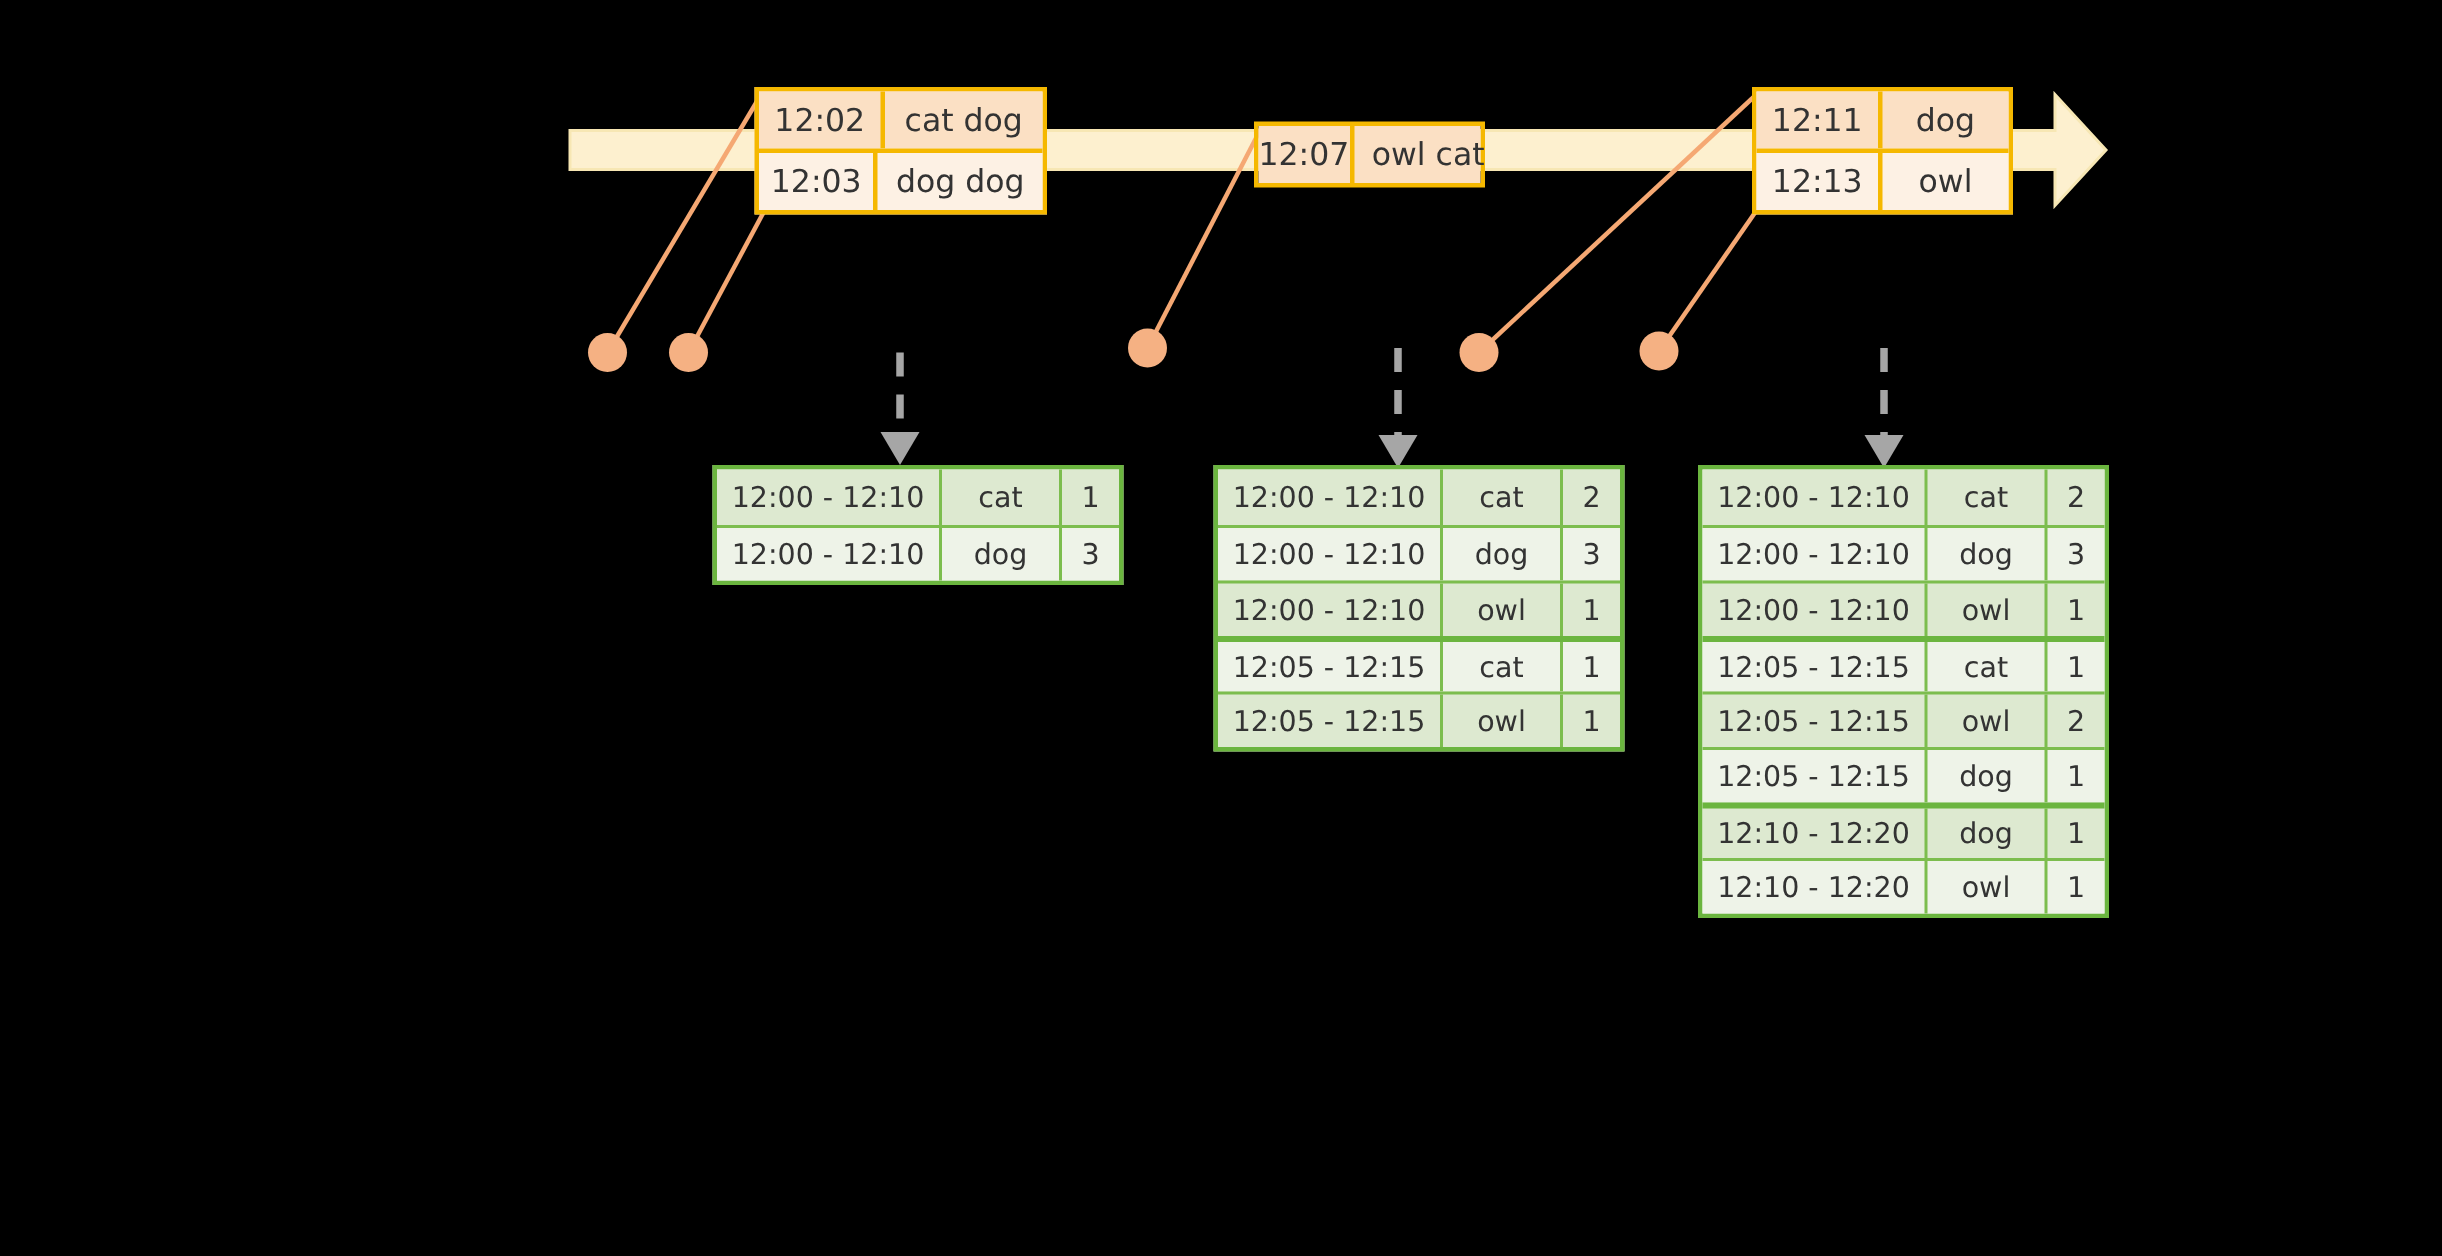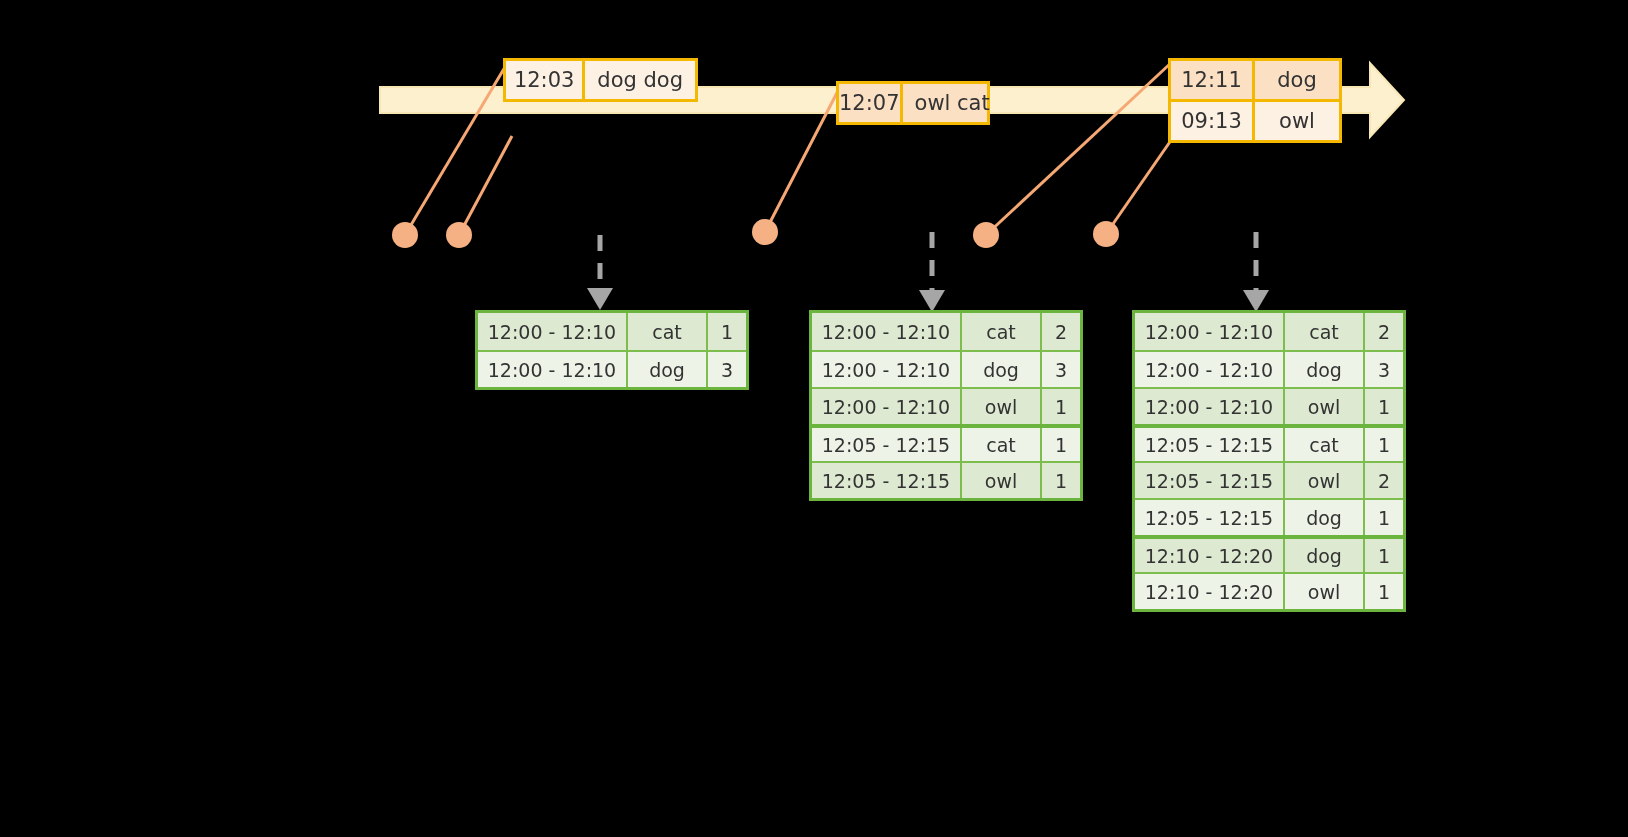--- a/index.html
+++ b/index.html
@@ -147,38 +147,42 @@
         </g>
         <g>
           <line x1="1256" y1="232" x2="1256" y2="294" stroke="#a6a6a6" stroke-width="5" stroke-dasharray="16 12"></line>
           <path d="M1243,290 L1269,290 L1256,312 Z" fill="#a6a6a6"></path>
         </g>
       </g>
   </svg>
 
   <div id="event-box-layer">
       <div class="event-box" style="left: 503px; top: 58px; width: 195px;">
+        <div class="event-row shade-a">
+          <div class="event-time">12:02</div>
+          <div class="event-words">cat dog</div>
+        </div>
         <div class="event-row shade-b">
           <div class="event-time">12:03</div>
           <div class="event-words">dog dog</div>
         </div>
       </div>
       <div class="event-box" style="left: 836px; top: 81px; width: 154px;">
         <div class="event-row shade-a">
           <div class="event-time">12:07</div>
           <div class="event-words">owl cat</div>
         </div>
       </div>
       <div class="event-box" style="left: 1168px; top: 58px; width: 174px;">
         <div class="event-row shade-a">
           <div class="event-time">12:11</div>
           <div class="event-words">dog</div>
         </div>
         <div class="event-row shade-b">
-          <div class="event-time">09:13</div>
+          <div class="event-time">12:13</div>
           <div class="event-words">owl</div>
         </div>
       </div>
     </div>
   <div id="result-table-layer">
       <div class="result-table" style="left: 475px; top: 310px;">
         <div class="res-row shade-a">
           <div class="res-window">12:00 - 12:10</div>
           <div class="res-word">cat</div>
           <div class="res-count">1</div>

